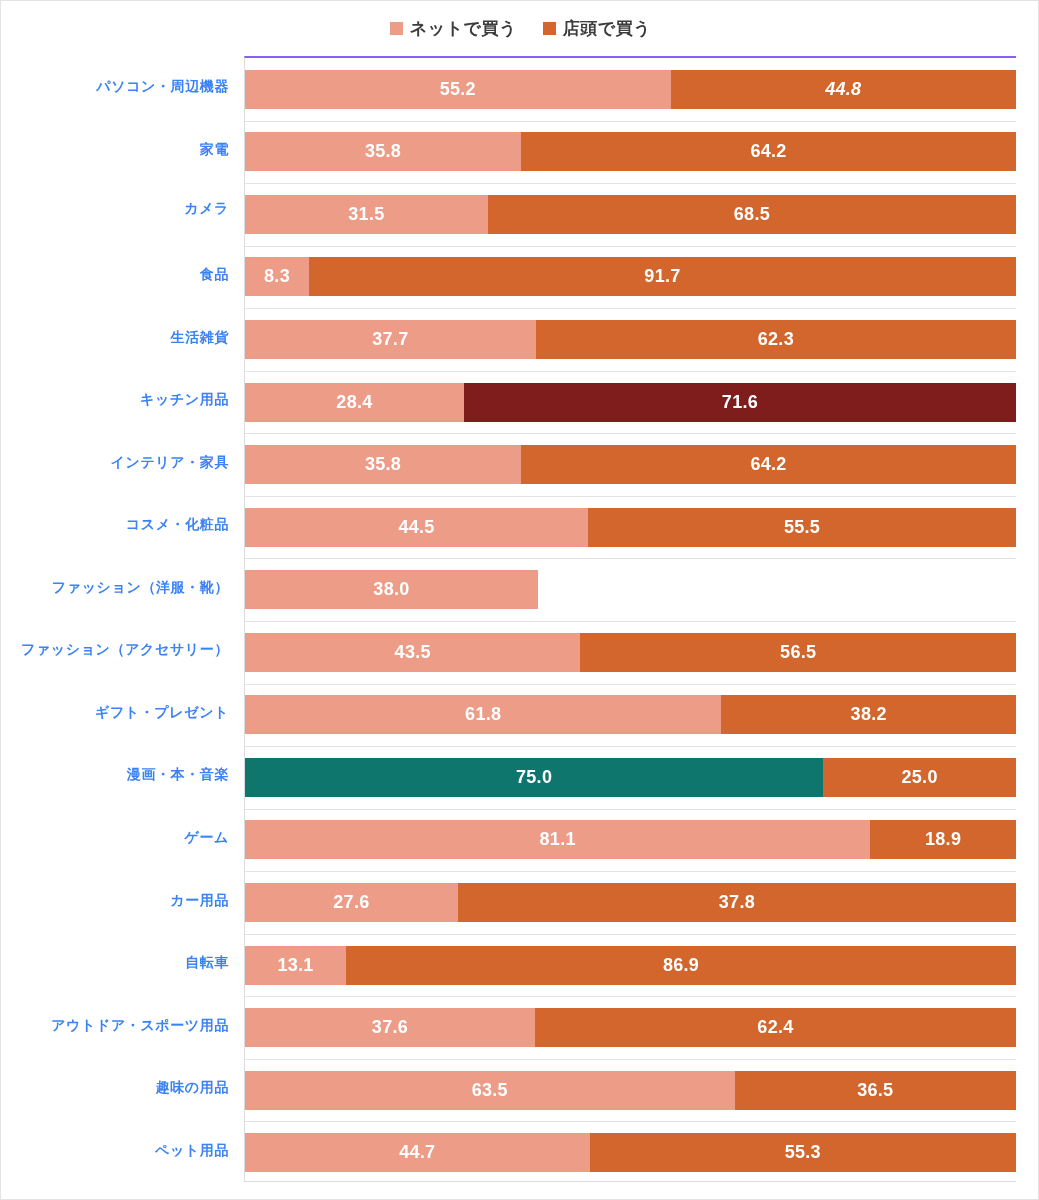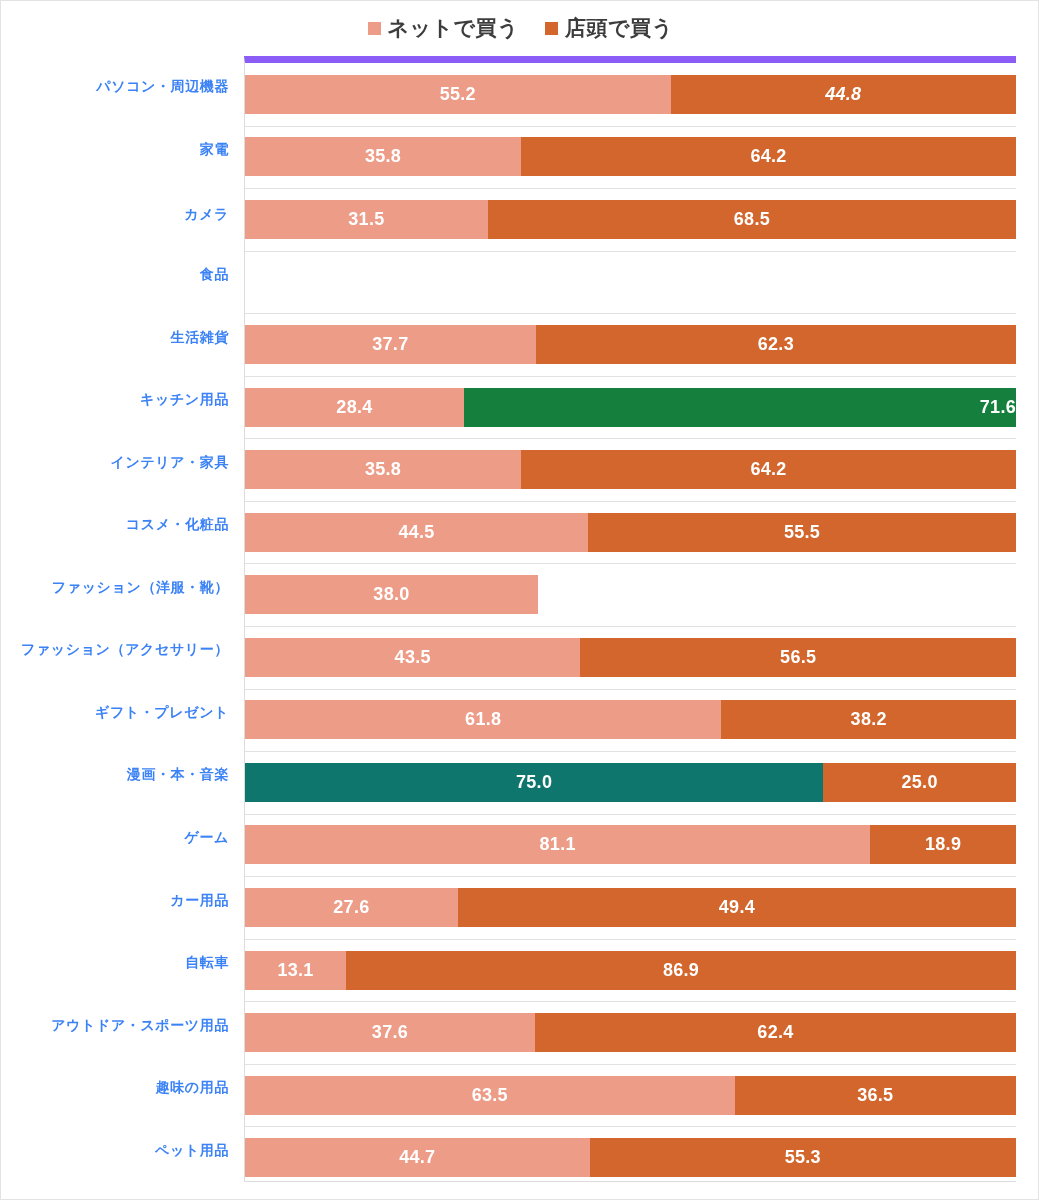--- a/index.html
+++ b/index.html
@@ -39,37 +39,37 @@
     display: flex;
     align-items: center;
     gap: 7px;
   }
   .legend-swatch {
     width: 13px;
     height: 13px;
     flex: 0 0 auto;
   }
   .legend-label {
-    font-size: 21px;
+    font-size: 17px;
     font-weight: bold;
     color: #3c3c3c;
     letter-spacing: 0.5px;
     white-space: nowrap;
   }
 
   
   .plot {
     position: absolute;
     left: 243px;
     top: 55px;
     width: 772px;
     height: 1126px;
     box-sizing: border-box;
     border-left: 1px solid #dcdcdc;
-    border-top: 7px solid #8b5cf6;
+    border-top: 2px solid #8b5cf6;
     border-bottom: 1px solid #dcdcdc;
   }
 
   
   .gridlines {
     position: absolute;
     inset: 0;
     pointer-events: none;
   }
   .gridline {
@@ -145,21 +145,21 @@
     </div>
     <div class="legend-item">
       <span class="legend-swatch" style="background: rgb(210, 102, 44);"></span>
       <span class="legend-label">店頭で買う</span>
     </div>
   </div>
 
   <div class="cat-labels">
       <div class="cat-label" style="top: 11.7778px; height: 39px;">パソコン・周辺機器</div>
       <div class="cat-label" style="top: 74.3333px; height: 39px;">家電</div>
-      <div class="cat-label" style="top: 139px; height: 39px; margin-left: 8px;">カメラ</div>
+      <div class="cat-label" style="top: 133px; height: 39px; margin-left: 8px;">カメラ</div>
       <div class="cat-label" style="top: 199.444px; height: 39px;">食品</div>
       <div class="cat-label" style="top: 262px; height: 39px;">生活雑貨</div>
       <div class="cat-label" style="top: 324.556px; height: 39px;">キッチン用品</div>
       <div class="cat-label" style="top: 387.111px; height: 39px;">インテリア・家具</div>
       <div class="cat-label" style="top: 449.667px; height: 39px;">コスメ・化粧品</div>
       <div class="cat-label" style="top: 512.222px; height: 39px;">ファッション（洋服・靴）</div>
       <div class="cat-label" style="top: 574.778px; height: 39px;">ファッション（アクセサリー）</div>
       <div class="cat-label" style="top: 637.333px; height: 39px;">ギフト・プレゼント</div>
       <div class="cat-label" style="top: 699.889px; height: 39px;">漫画・本・音楽</div>
       <div class="cat-label" style="top: 762.444px; height: 39px;">ゲーム</div>
@@ -208,33 +208,41 @@
           </div>
         </div>
         <div class="row" style="top: 136.889px; height: 39px;">
           <div class="seg" style="flex: 0.315 0 0%; background: rgb(237, 156, 135);">
             <span class="seg-value">31.5</span>
           </div>
           <div class="seg" style="flex: 0.685 0 0%; background: rgb(210, 102, 44);">
             <span class="seg-value">68.5</span>
           </div>
         </div>
+        <div class="row" style="top: 199.444px; height: 39px;">
+          <div class="seg" style="flex: 0.083 0 0%; background: rgb(237, 156, 135);">
+            <span class="seg-value">8.3</span>
+          </div>
+          <div class="seg" style="flex: 0.917 0 0%; background: rgb(210, 102, 44);">
+            <span class="seg-value">91.7</span>
+          </div>
+        </div>
         <div class="row" style="top: 262px; height: 39px;">
           <div class="seg" style="flex: 0.377 0 0%; background: rgb(237, 156, 135);">
             <span class="seg-value">37.7</span>
           </div>
           <div class="seg" style="flex: 0.623 0 0%; background: rgb(210, 102, 44);">
             <span class="seg-value">62.3</span>
           </div>
         </div>
         <div class="row" style="top: 324.556px; height: 39px;">
           <div class="seg" style="flex: 0.284 0 0%; background: rgb(237, 156, 135);">
             <span class="seg-value">28.4</span>
           </div>
-          <div class="seg" style="flex: 0.716 0 0%; background: #15803d; justify-content: flex-end;">
+          <div class="seg" style="flex: 0.716 0 0%; background: #7f1d1d;">
             <span class="seg-value">71.6</span>
           </div>
         </div>
         <div class="row" style="top: 387.111px; height: 39px;">
           <div class="seg" style="flex: 0.358 0 0%; background: rgb(237, 156, 135);">
             <span class="seg-value">35.8</span>
           </div>
           <div class="seg" style="flex: 0.642 0 0%; background: rgb(210, 102, 44);">
             <span class="seg-value">64.2</span>
           </div>
@@ -282,21 +290,21 @@
           </div>
           <div class="seg" style="flex: 0.189 0 0%; background: rgb(210, 102, 44);">
             <span class="seg-value">18.9</span>
           </div>
         </div>
         <div class="row" style="top: 825px; height: 39px;">
           <div class="seg" style="flex: 0.276 0 0%; background: rgb(237, 156, 135);">
             <span class="seg-value">27.6</span>
           </div>
           <div class="seg" style="flex: 0.724 0 0%; background: rgb(210, 102, 44);">
-            <span class="seg-value">49.4</span>
+            <span class="seg-value">37.8</span>
           </div>
         </div>
         <div class="row" style="top: 887.556px; height: 39px;">
           <div class="seg" style="flex: 0.131 0 0%; background: rgb(237, 156, 135);">
             <span class="seg-value">13.1</span>
           </div>
           <div class="seg" style="flex: 0.869 0 0%; background: rgb(210, 102, 44);">
             <span class="seg-value">86.9</span>
           </div>
         </div>

